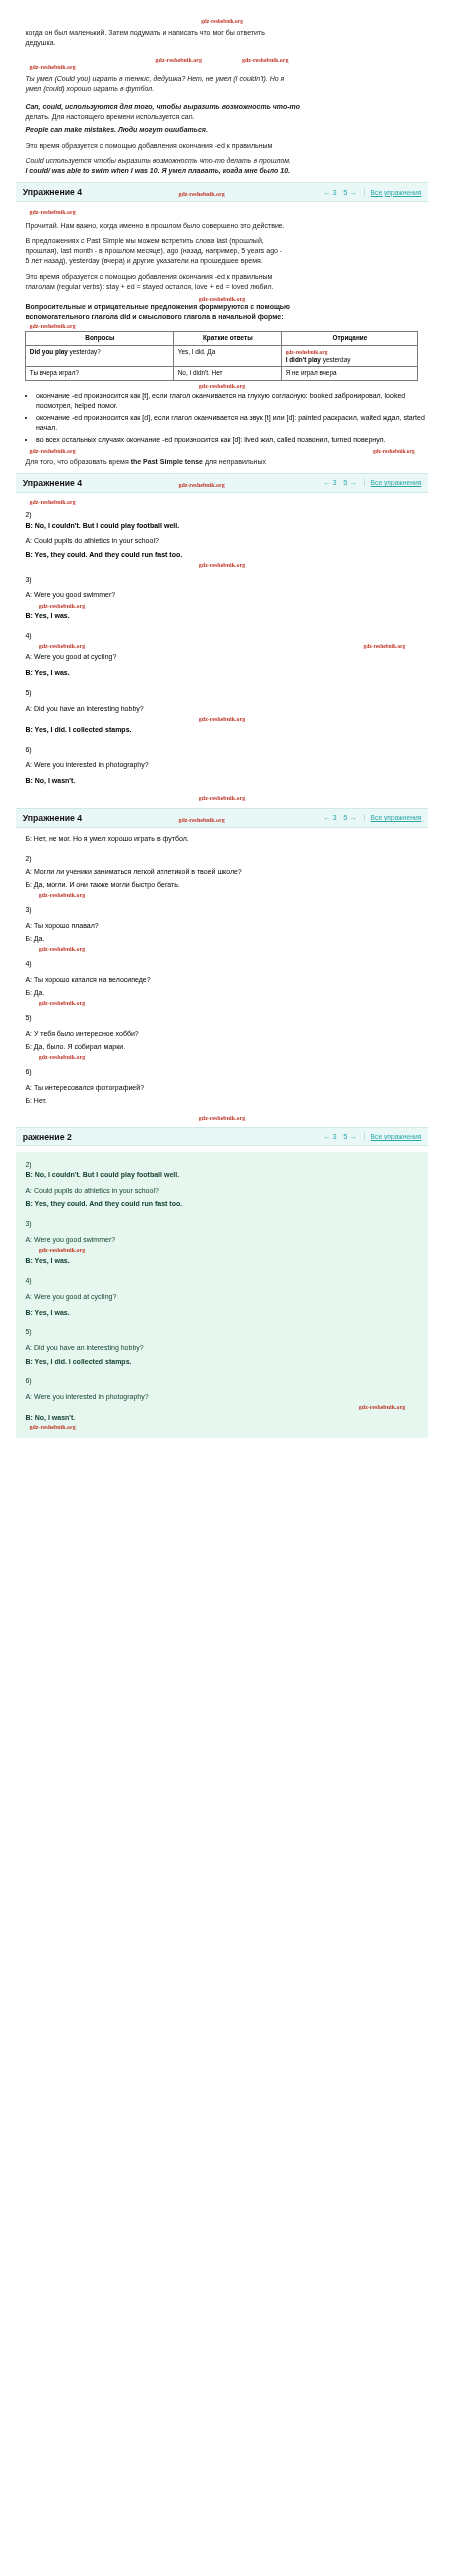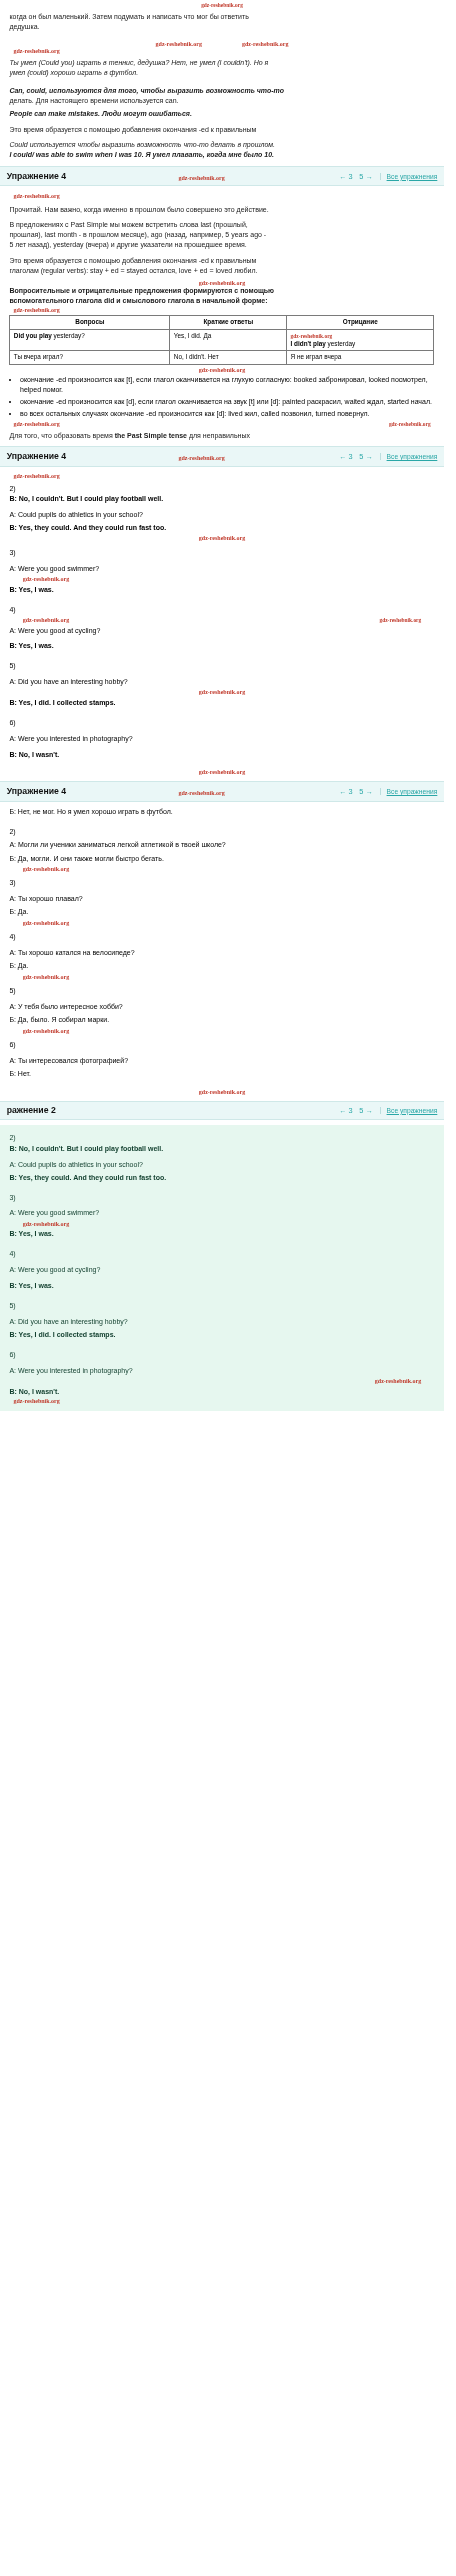--- a/index.html
+++ b/index.html
@@ -5,21 +5,21 @@
   * { box-sizing: border-box; }
   html, body {
     margin: 0; padding: 0;
     background: #ffffff;
     font-family: "Liberation Sans", sans-serif;
   }
   .page {
     width: 444px;
     position: relative;
     background: #fff;
-    padding: 0;
+    padding: 16px;
   }
   .wm {
     color: #c0392b;
     font-weight: bold;
     font-size: 6px;
     font-family: "Liberation Serif", serif;
     white-space: nowrap;
   }
   .wm.small { font-size: 5.4px; }
   .topwm {

